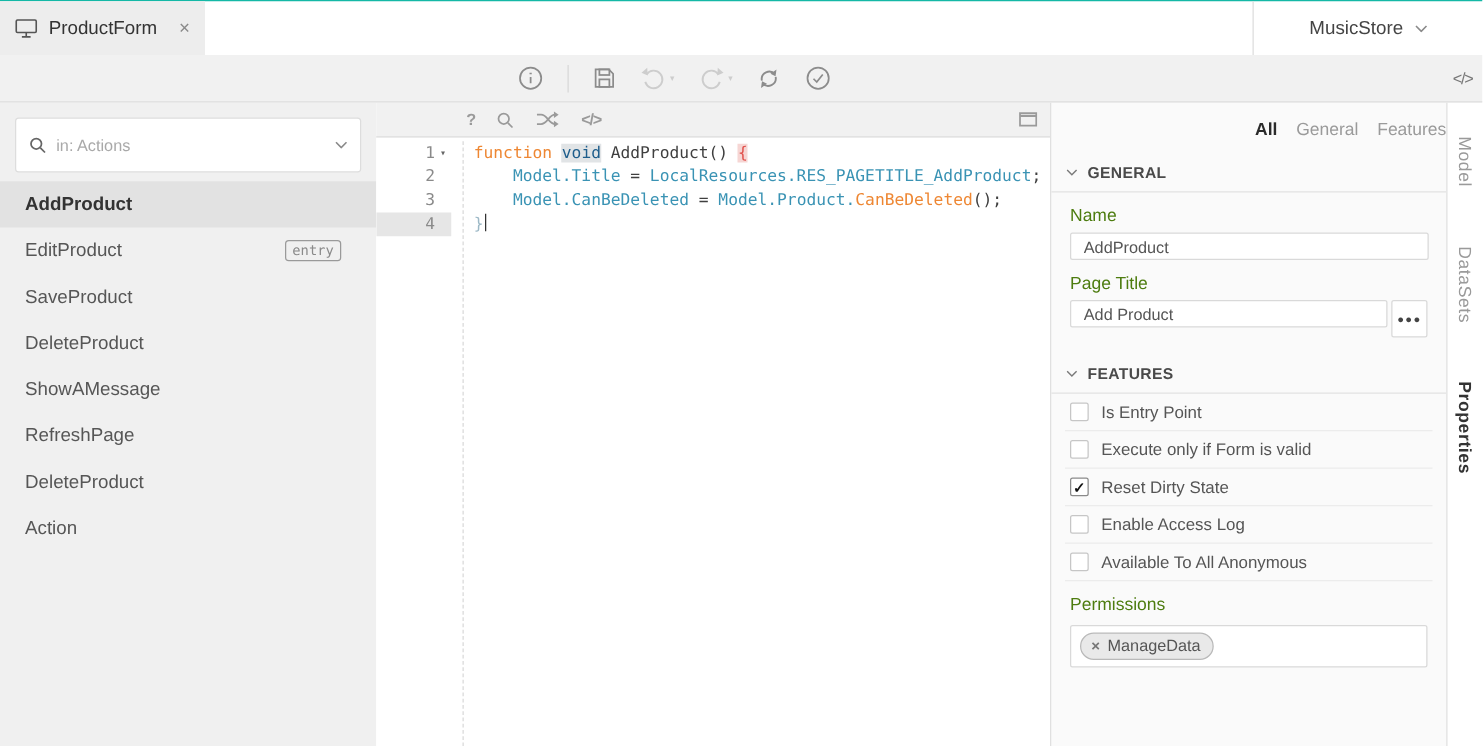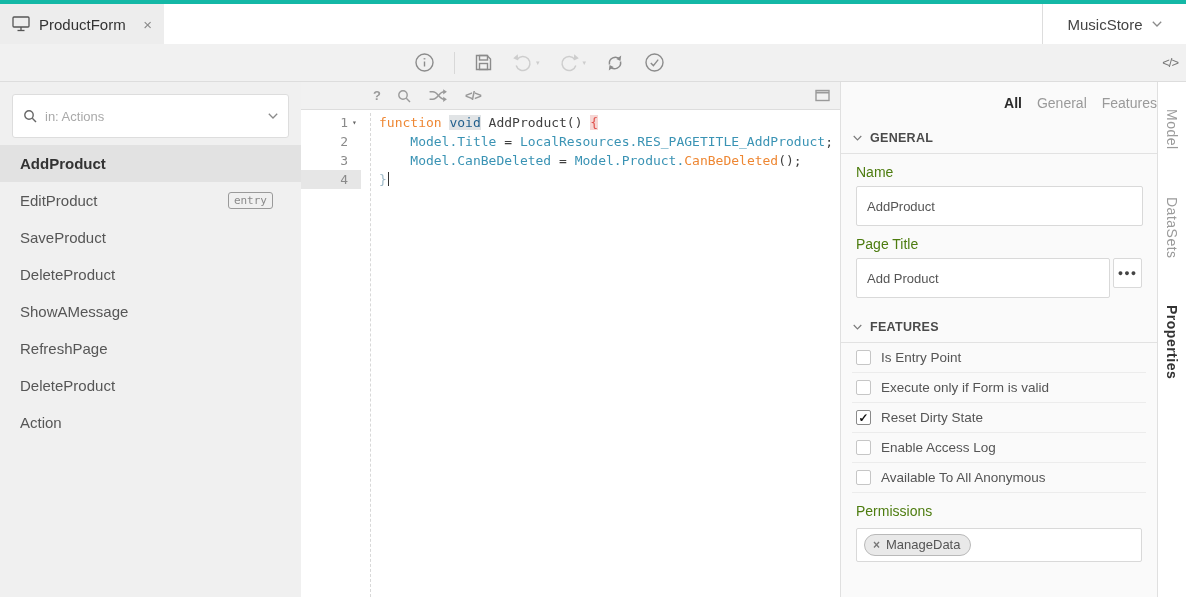--- a/index.html
+++ b/index.html
@@ -1,26 +1,26 @@
 <!DOCTYPE html>
 <html style="--code-keyword: #ee8733; --code-type: #1f5e8c; --code-type-bg: #e1e4e6; --code-identifier: #3a93b4; --code-method: #ee8733; --code-brace-open: #e0524d; --code-brace-open-bg: #f6d6d4; --code-brace-close: #9cb8c6; --code-plain: #3f3f3f; --selected-item-bg: #e2e2e2; --panel-gray: #f0f0f0;"><head>
 <meta charset="utf-8">
 <style>
   * { box-sizing: border-box; margin: 0; padding: 0; }
   html,body { background:#fff; }
   body { font-family:"Liberation Sans", sans-serif; width:1186px; height:597px; overflow:hidden; }
   .app { width:1186px; height:597px; display:flex; flex-direction:column; background:#fff; }
 
   
-  .tabbar { height:44px; border-top:4px solid #14b8a6; display:flex; background:#fff; flex:0 0 auto; }
+  .tabbar { height:44px; border-top:1px solid #14b8a6; display:flex; background:#fff; flex:0 0 auto; }
   .tab { width:164px; background:#ededed; display:flex; align-items:center; padding:0 12px; gap:9px; cursor:default; }
   .tab-title { font-size:15px; color:#333; }
   .tab-close { margin-left:auto; color:#8a8a8a; font-size:15px; line-height:1; }
   .tabbar-spacer { flex:1; }
-  .project-select { width:144px; border-left:1px solid #ddd; display:flex; align-items:center; justify-content:center; gap:9px; color:#444; font-size:15px; }
+  .project-select { width:184px; border-left:1px solid #ddd; display:flex; align-items:center; justify-content:center; gap:9px; color:#444; font-size:15px; }
   .chev { color:#8a8a8a; display:flex; align-items:center; }
 
   
   .toolbar { height:38px; background:#f1f1f1; border-bottom:1px solid #ddd; position:relative; flex:0 0 auto; }
   .toolbar-group { position:absolute; left:414px; top:0; bottom:0; display:flex; align-items:center; gap:19px; }
   .tb-divider { width:1px; height:22px; background:#d8d8d8; }
   .toolbar button { background:none; border:0; padding:0; display:flex; align-items:center; cursor:pointer; }
   .tb-icon { color:#8c8c8c; }
   .tb-icon.disabled { color:#cdcdcd; }
   .dd-caret { font-size:7px; color:inherit; margin-left:3px; }
@@ -62,21 +62,21 @@
   .cursor { display:inline-block; width:1px; height:14px; background:#333; vertical-align:-2px; margin-left:1px; }
 
   
   .props { width:317px; background:#fafafa; border-left:1px solid #e0e0e0; display:flex; flex-direction:column; font-size:13px; flex:0 0 auto; overflow:hidden; }
   .props-tabs { display:flex; justify-content:flex-end; gap:15px; padding:13px 0 11px; font-size:14px; }
   .props-tab { color:#9a9a9a; cursor:pointer; }
   .props-tab.active { color:#2b2b2b; font-weight:bold; }
   .section-header { display:flex; align-items:center; gap:8px; padding:9px 12px 8px; border-bottom:1px solid #e2e2e2; color:#4a4a4a; font-weight:bold; font-size:12.5px; letter-spacing:.3px; }
   .section-header .chev { color:#7a7a7a; }
   .field-label { margin:10px 15px 6px; color:#4d7c0f; font-size:14px; }
-  input.text-input { margin:0 15px; height:40px; border:1px solid #d9d9d9; border-radius:2px; background:#fff; padding:0 10px; color:#555; font-size:13px; font-family:inherit; outline:0; width:287px; }
+  input.text-input { margin:0 15px; height:22px; border:1px solid #d9d9d9; border-radius:2px; background:#fff; padding:0 10px; color:#555; font-size:13px; font-family:inherit; outline:0; width:287px; }
   .pt-row { display:flex; margin:0 15px; gap:3px; }
   .pt-row input.text-input { margin:0; flex:1; width:auto; }
   .more-btn { width:29px; height:30px; border:1px solid #d9d9d9; border-radius:2px; background:#fff; color:#444; font-size:9px; letter-spacing:1px; display:flex; align-items:center; justify-content:center; cursor:pointer; }
   .features-list { }
   .feature-row { display:flex; align-items:center; gap:10px; margin:0 11px; padding:0 4px; height:30px; border-bottom:1px solid #ececec; color:#555; font-size:13.5px; cursor:pointer; }
   .checkbox { width:15px; height:15px; border:1px solid #c6c6c6; border-radius:2px; background:#fff; display:flex; align-items:center; justify-content:center; font-size:12px; font-weight:bold; color:#111; flex:0 0 auto; }
   .checkbox.checked { border-color:#8a8a8a; }
   .perm-box { margin:3px 15px 10px; border:1px solid #d9d9d9; border-radius:2px; background:#fff; min-height:34px; display:flex; align-items:center; padding:4px 7px; }
   .tag-pill { display:inline-flex; align-items:center; gap:6px; border:1px solid #b9b9b9; background:#e9e9e9; border-radius:11px; padding:2px 10px 3px 8px; color:#555; font-size:13px; }
   .tag-x { color:#777; font-weight:bold; font-size:12px; line-height:1; cursor:pointer; }

